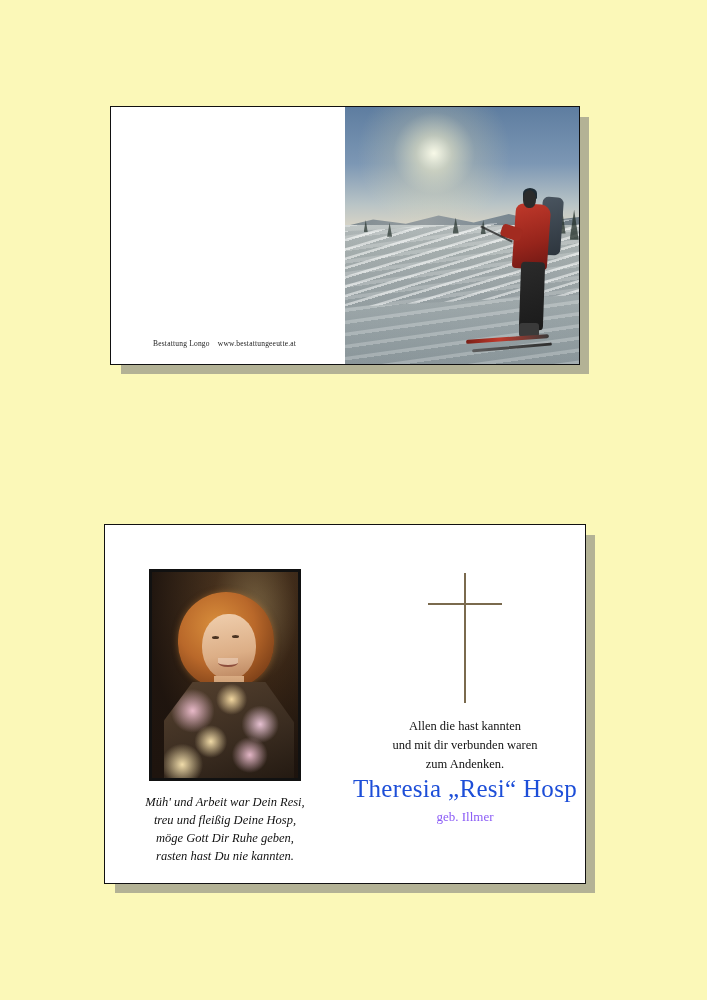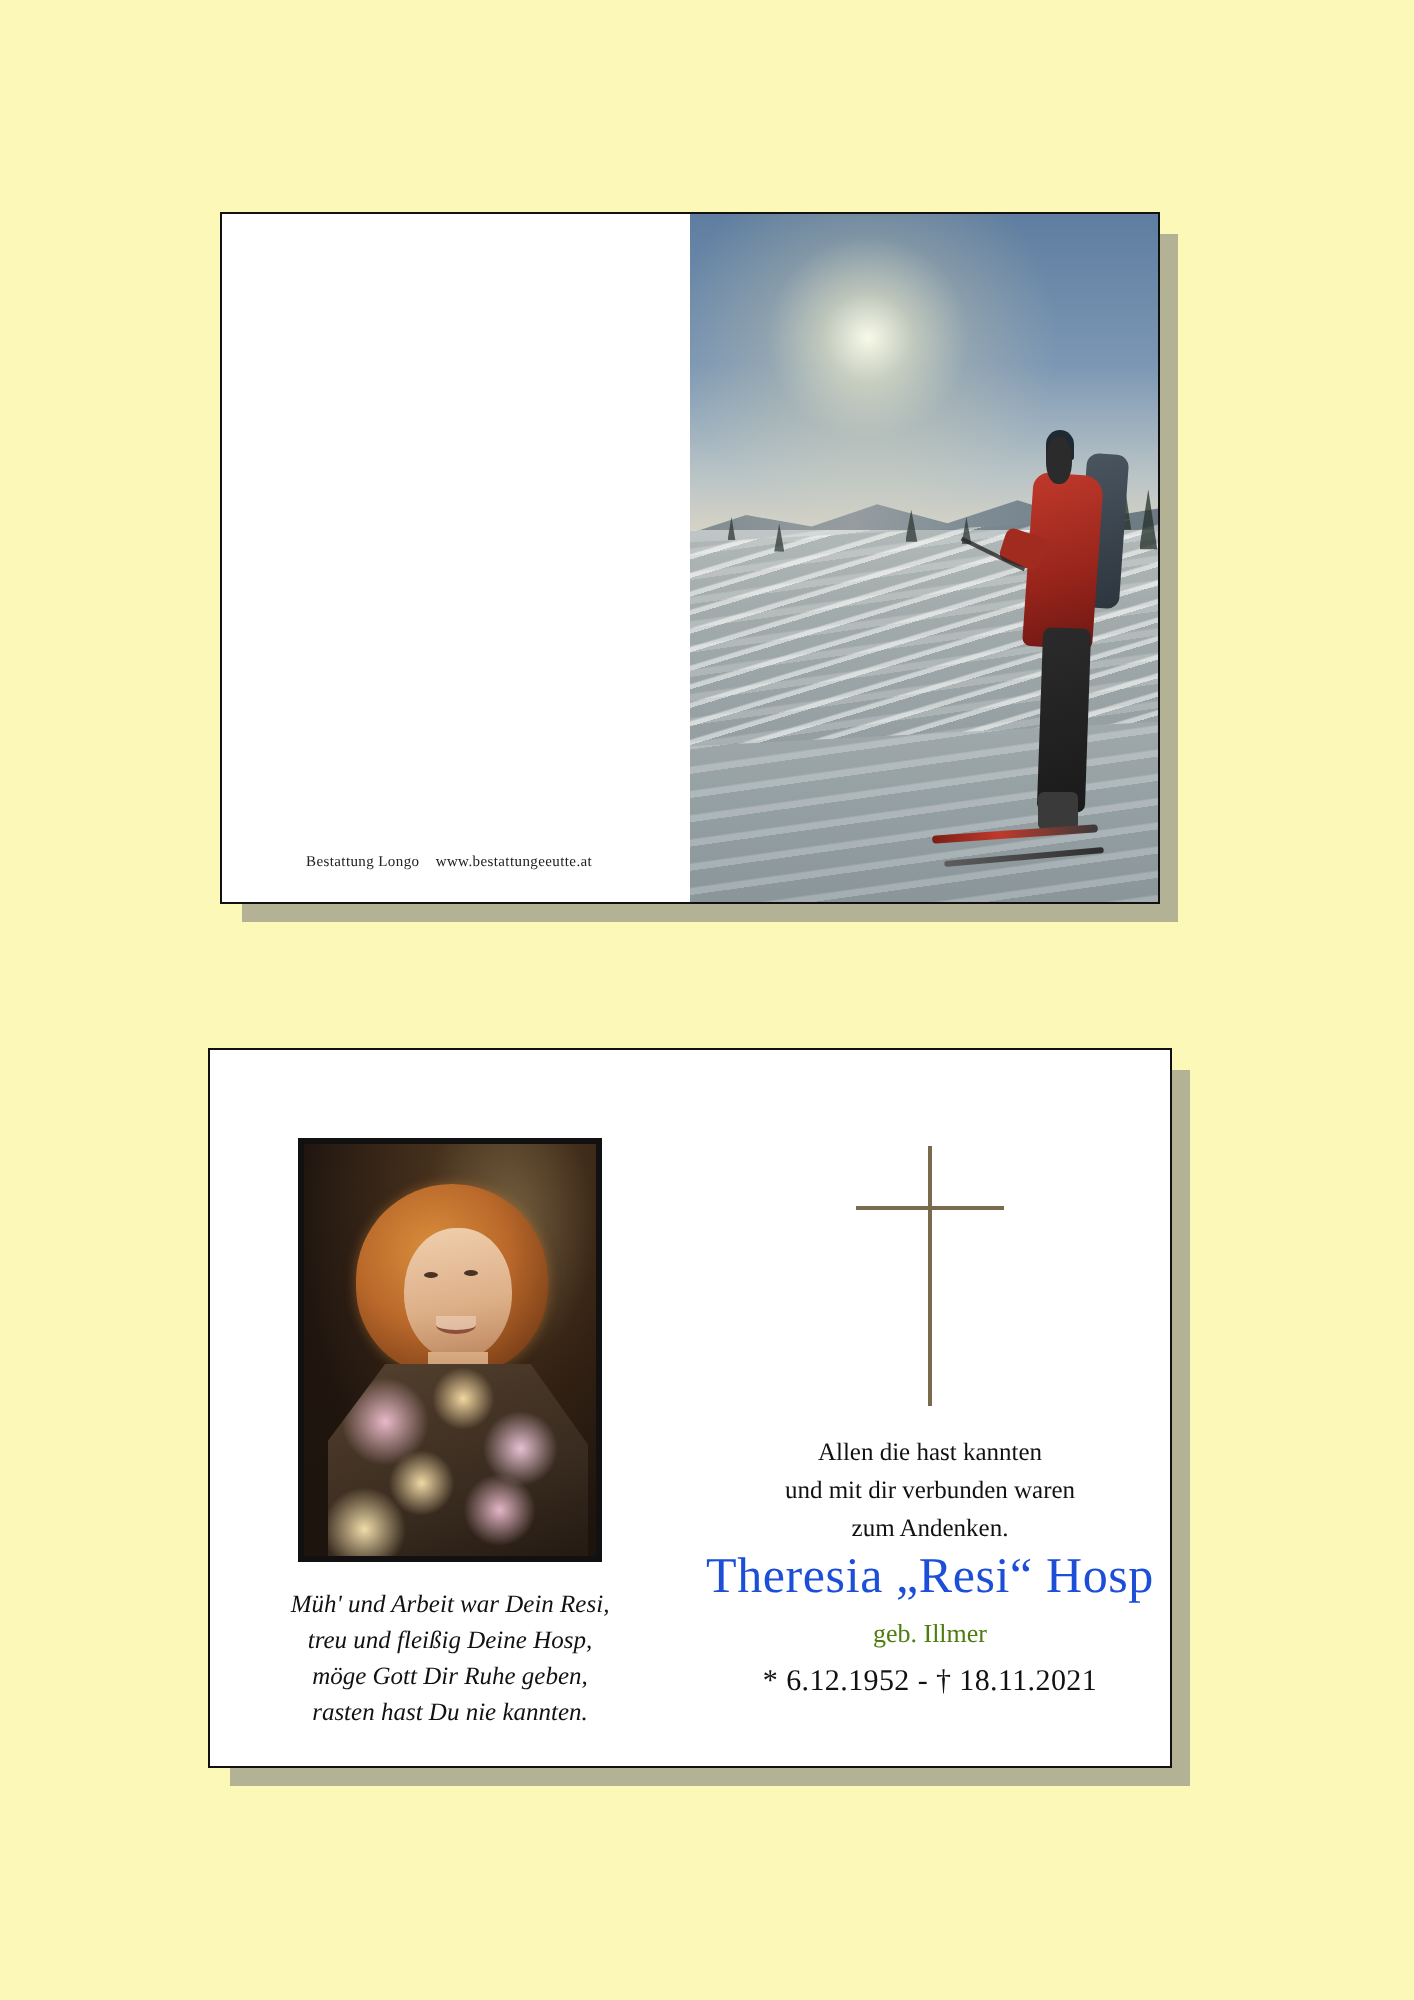--- a/index.html
+++ b/index.html
@@ -22,21 +22,21 @@
     border: 1px solid #111111;
     box-sizing: border-box;
     box-shadow: 10px 10px 0 -1px rgba(120,120,120,0.55);
   }
 
   
   #card-top {
     left: 110px;
     top: 106px;
     width: 470px;
-    height: 346px;
+    height: 259px;
     display: flex;
   }
   #card-top .left-panel {
     position: relative;
     width: 235px;
     height: 100%;
     background: #ffffff;
   }
   #card-top .right-panel {
     width: 235px;
@@ -309,21 +309,21 @@
     letter-spacing: 0.3px;
     white-space: nowrap;
   }
   .deceased-maiden {
     position: absolute;
     left: 0; right: 0;
     top: 284px;
     text-align: center;
     font-family: "Liberation Serif", serif;
     font-size: 13px;
-    color: #4d7c0f;
+    color: #8b5cf6;
   }
   .deceased-dates {
     position: absolute;
     left: 0; right: 0;
     top: 308px;
     text-align: center;
     font-family: "Liberation Serif", serif;
     font-size: 15px;
     color: #111111;
     letter-spacing: 0.2px;
@@ -397,15 +397,14 @@
     </div>
 
     <div class="memorial-text">
       <div>Allen die hast kannten</div>
       <div>und mit dir verbunden waren</div>
       <div>zum Andenken.</div>
     </div>
 
     <div class="deceased-name">Theresia „Resi“ Hosp</div>
     <div class="deceased-maiden">geb. Illmer</div>
-    <div class="deceased-dates">* 6.12.1952 - † 18.11.2021</div>
   </div>
 </div>
 
 </body></html>

